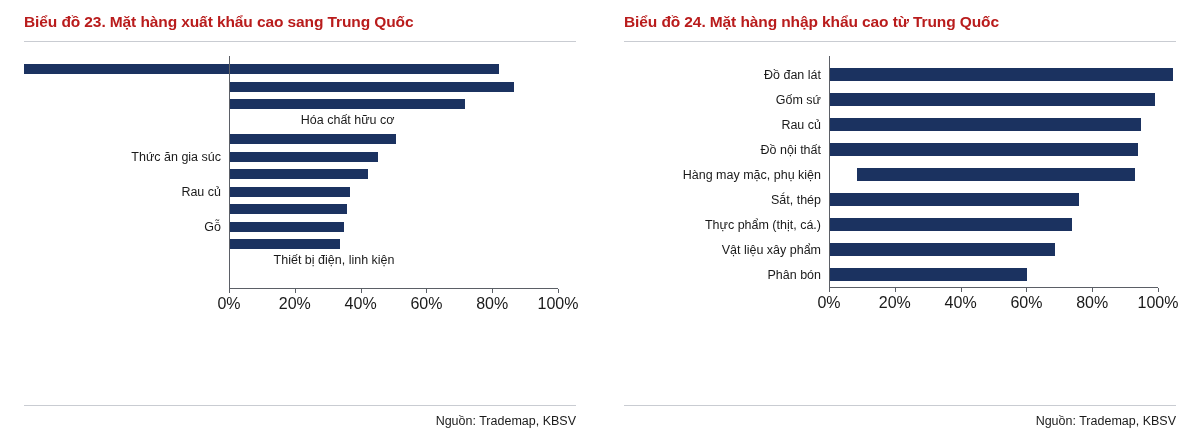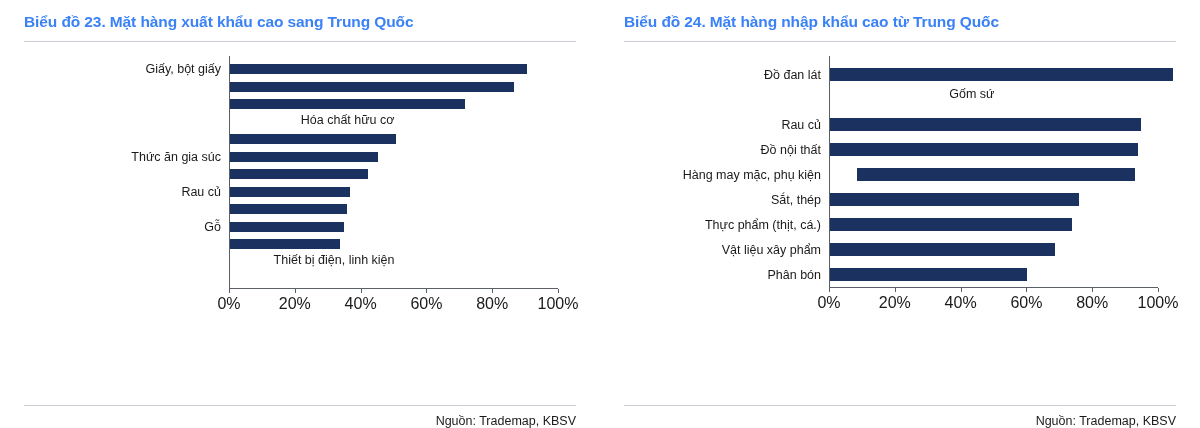--- a/index.html
+++ b/index.html
@@ -25,21 +25,21 @@
     height: 428px;
     box-sizing: border-box;
     padding: 12px 24px 0 24px;
     display: flex;
     flex-direction: column;
     position: relative;
   }
   .panel-title {
     font-size: 15.5px;
     font-weight: bold;
-    color: #3b82f6;
+    color: #b91c1c;
     line-height: 1.25;
     padding-bottom: 10px;
     letter-spacing: -0.1px;
   }
   .title-rule {
     border-bottom: 1px solid #c9ccd2;
     width: 100%;
   }
   .chart-area {
     flex: 1 1 auto;
@@ -123,21 +123,20 @@
 
 <div class="page">
 
   <div class="panel panel-left">
     <div class="panel-title">Biểu đồ 23. Mặt hàng xuất khẩu cao sang Trung Quốc</div>
     <div class="title-rule"></div>
     <div class="chart-area">
       <div class="plot" id="plot-0">
           <div class="rows" style="top: 4px;">
             <div class="row" style="height: 17.5px;">
-              <div class="cat-label">Giấy, bột giấy</div>
               <div class="bar-cell">
                 <div class="bar" style="width: 86%; height: 10px; background: rgb(27, 50, 96);"></div>
               </div>
             </div>
             <div class="row" style="height: 17.5px;">
               <div class="cat-label"></div>
               <div class="bar-cell">
                 <div class="bar" style="width: 82%; height: 10px; background: rgb(27, 50, 96);"></div>
               </div>
             </div>
@@ -229,21 +228,21 @@
     <div class="title-rule"></div>
     <div class="chart-area">
       <div class="plot" id="plot-1">
           <div class="rows" style="top: 6px;">
             <div class="row" style="height: 25px;">
               <div class="cat-label">Đồ đan lát</div>
               <div class="bar-cell">
                 <div class="bar" style="width: 99%; height: 13px; background: rgb(27, 50, 96);"></div>
               </div>
             </div>
-            <div class="row" style="height: 25px; flex-direction: column;">
+            <div class="row" style="height: 25px;">
               <div class="cat-label">Gốm sứ</div>
               <div class="bar-cell">
                 <div class="bar" style="width: 94%; height: 13px; background: rgb(27, 50, 96);"></div>
               </div>
             </div>
             <div class="row" style="height: 25px;">
               <div class="cat-label">Rau củ</div>
               <div class="bar-cell">
                 <div class="bar" style="width: 90%; height: 13px; background: rgb(27, 50, 96);"></div>
               </div>

